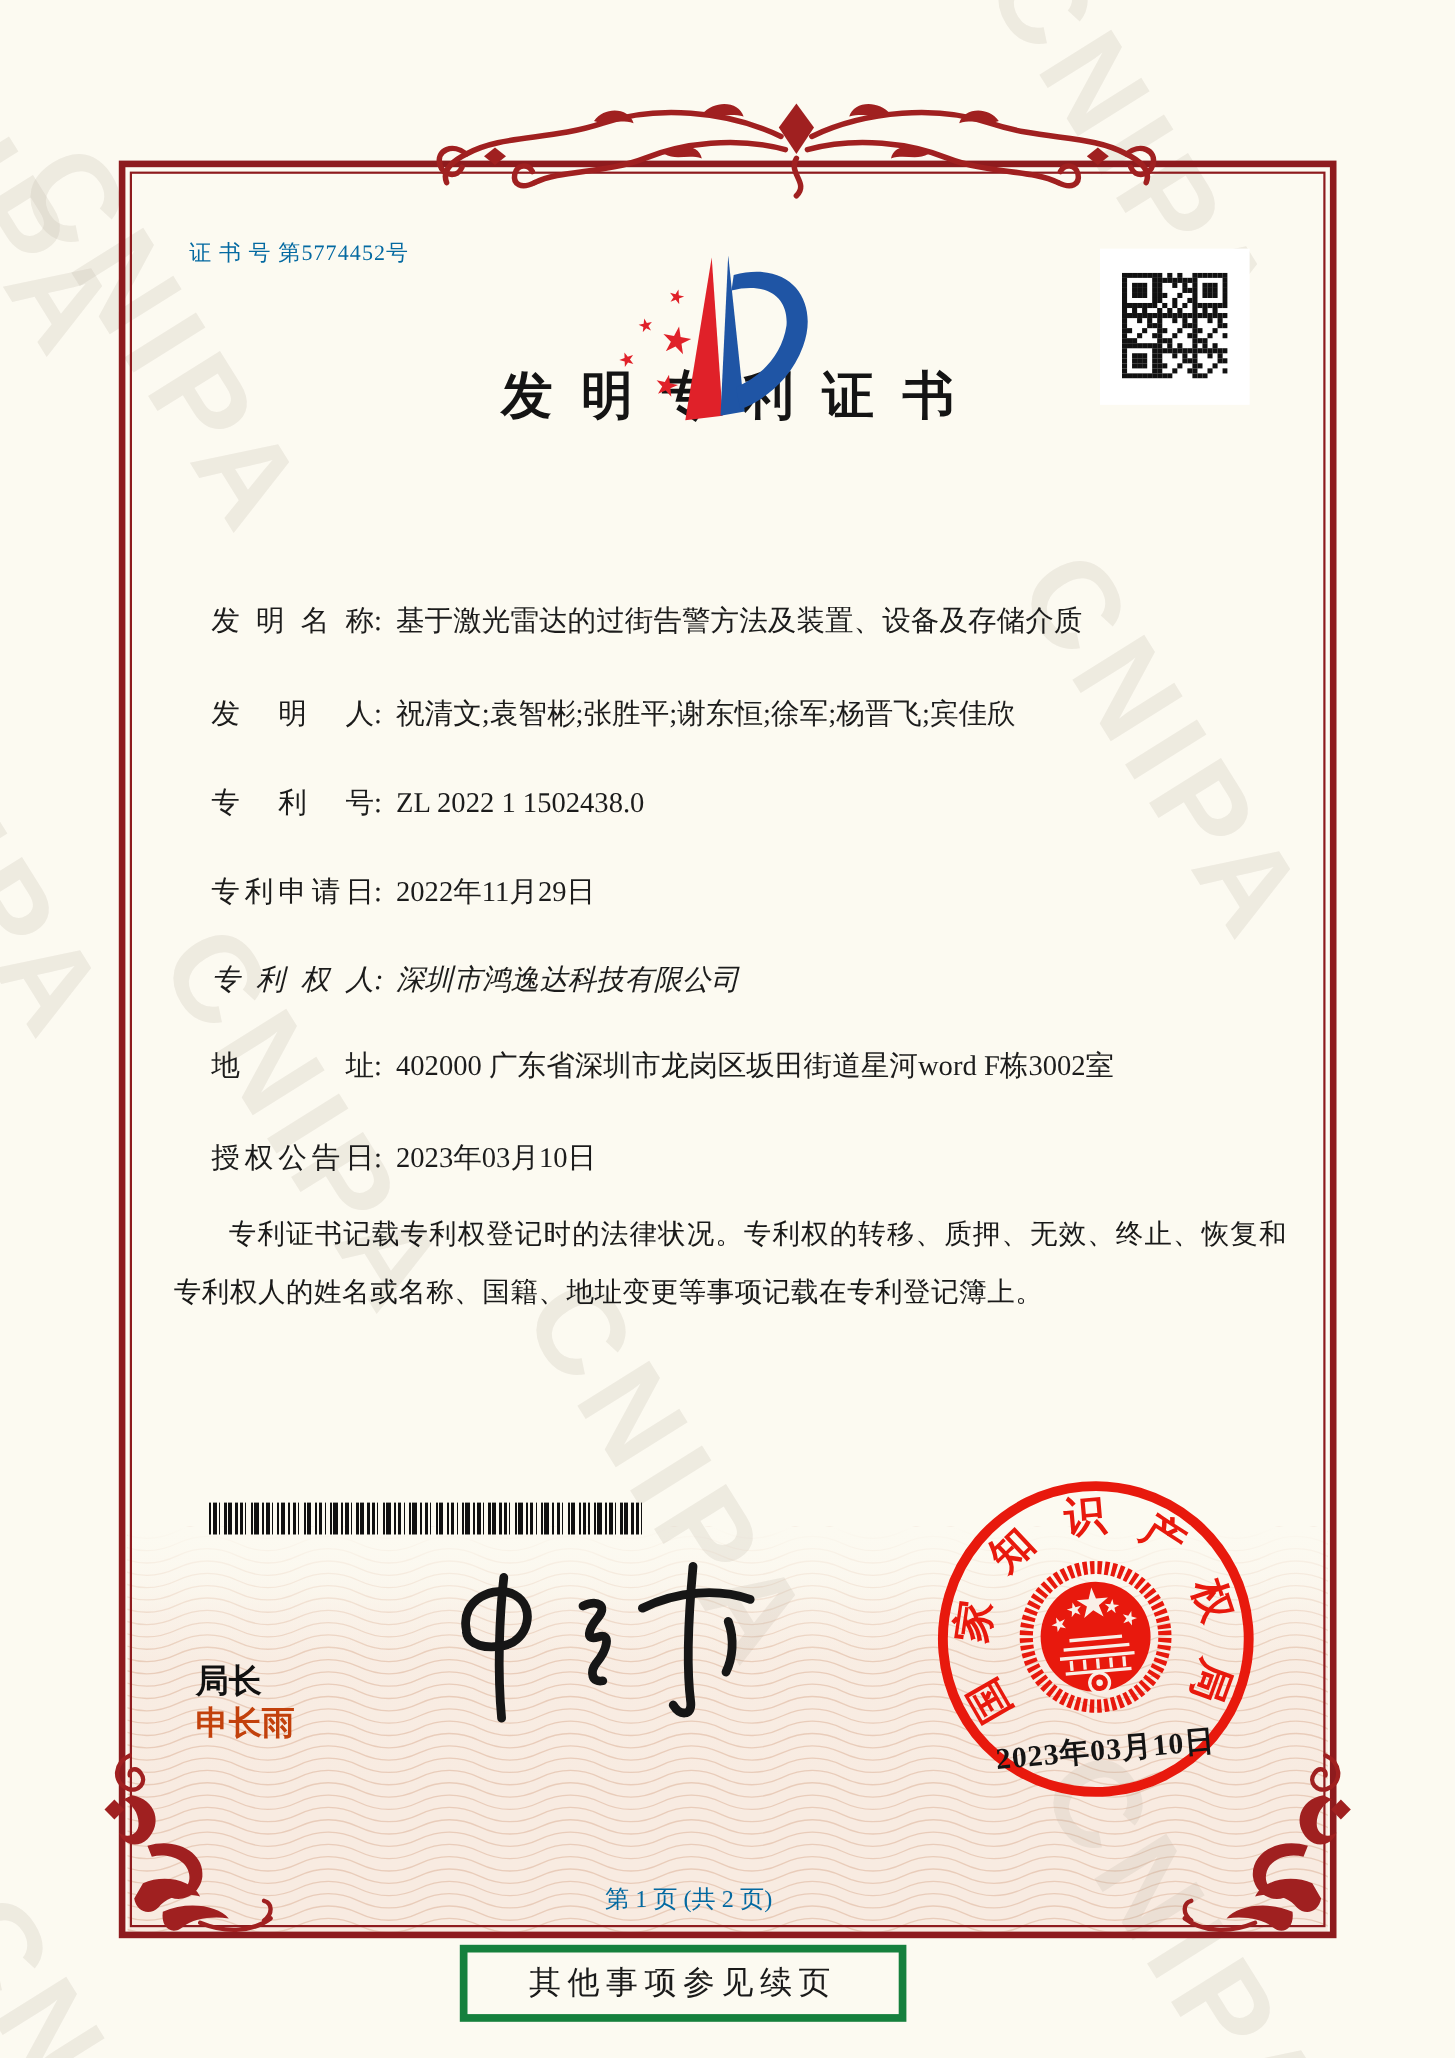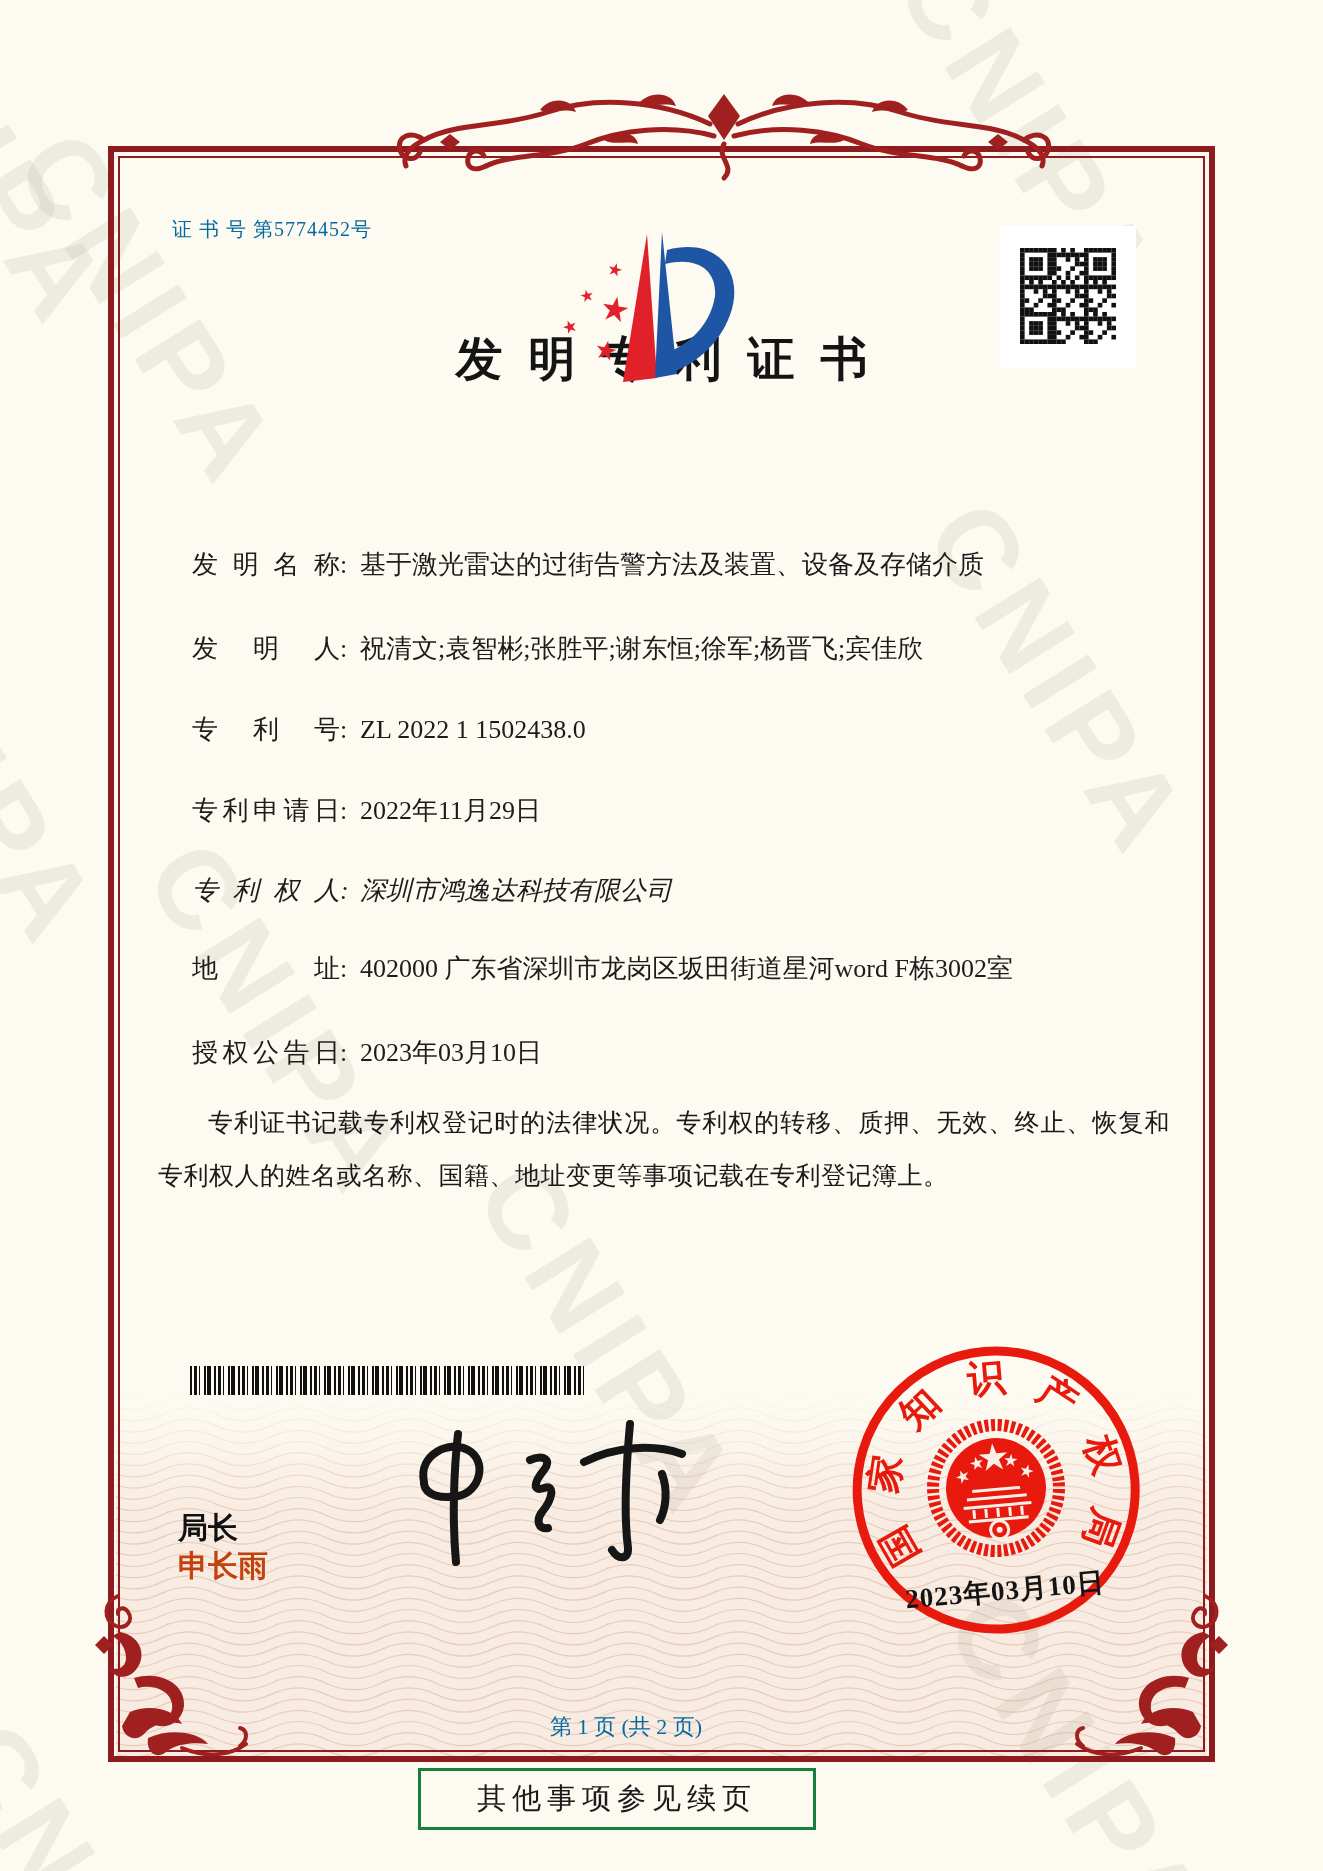--- a/index.html
+++ b/index.html
@@ -56,21 +56,21 @@
   .director-name{position:absolute;left:178px;top:1546px;font-size:30px;font-weight:700;
         font-family:"Liberation Sans","DejaVu Sans",sans-serif;color:#c2410c;z-index:6;}
   .signature{position:absolute;left:372px;top:1408px;z-index:6;}
 
   .seal{position:absolute;left:846px;top:1338px;width:300px;height:300px;transform:rotate(-5deg);z-index:7;}
   .seal text.ring{font-size:38px;font-weight:700;fill:#E8190D;font-family:"Liberation Serif",serif;}
   .seal text.sdate{font-size:27px;font-weight:600;fill:#141414;letter-spacing:1px;}
 
   .page-info{position:absolute;left:108px;top:1712px;width:1036px;text-align:center;
         font-size:22px;color:#0369a1;z-index:6;}
-  .cont-note{position:absolute;left:418px;top:1768px;padding:8px 56px;border:3px solid #15803d;
+  .cont-note{position:absolute;left:418px;top:1768px;padding:8px 56px;border:7px solid #15803d;
         font-size:29px;letter-spacing:6px;color:#1a1a1a;z-index:6;background:transparent;}
 
   .ornament{position:absolute;left:390px;top:84px;z-index:6;}
   .corner{position:absolute;z-index:6;}
   .corner.right{transform:scaleX(-1);}
 </style>
 </head>
 <body>
 
 <div class="page">

